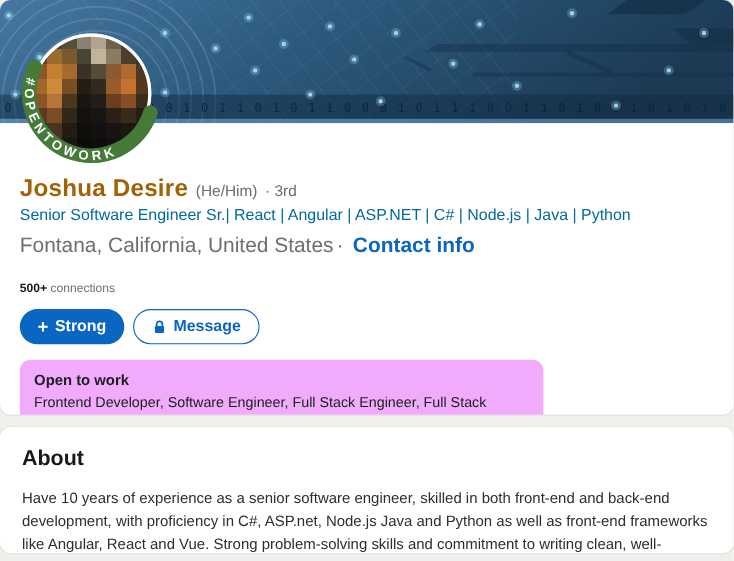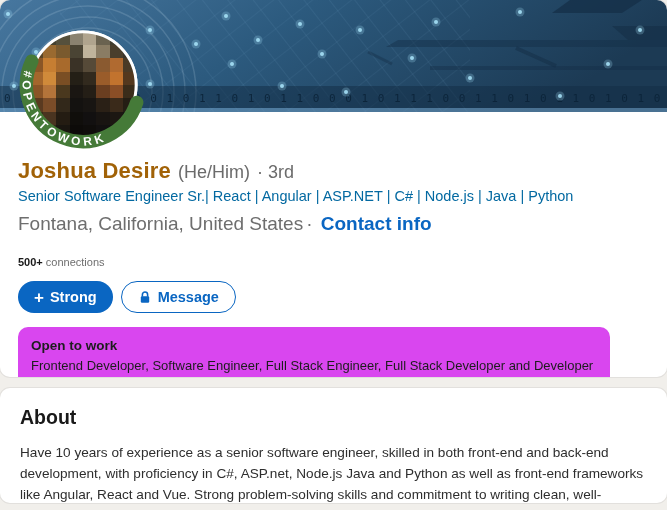--- a/index.html
+++ b/index.html
@@ -15,38 +15,38 @@
   .about-card{top:388px;height:115px;padding:18px 20px 0 20px;box-sizing:border-box;}
 
   .banner{position:absolute;top:0;left:0;width:667px;height:112px;}
   .banner svg{display:block;}
 
   .avatar{position:absolute;left:16px;top:18px;width:134px;height:134px;cursor:pointer;}
 
   .profile-info{position:absolute;left:18px;top:158px;right:18px;}
   .name-row{display:flex;align-items:baseline;gap:7px;}
   .name{font-size:22px;font-weight:700;color:#a16207;margin:0;letter-spacing:.2px;}
-  .pronouns,.degree{font-size:18px;color:#6b6b6b;}
+  .pronouns,.degree{font-size:14px;color:#6b6b6b;}
   .headline{margin-top:4px;font-size:14.5px;color:#0369a1;}
   .loc-row{margin-top:9px;font-size:19px;color:#6e6e6e;}
   .loc-sep{margin:0 3px;}
   .contact-info{color:#0a66c2;font-weight:700;cursor:pointer;}
   .connections{margin-top:21px;font-size:11px;color:#6e6e6e;}
   .connections b{color:#191919;font-weight:700;}
 
   .btn-row{margin-top:13px;display:flex;gap:8px;align-items:center;}
   .btn{height:32px;border-radius:18px;padding:0 16px;font-family:"Liberation Sans",sans-serif;
        font-size:14.5px;font-weight:700;display:inline-flex;align-items:center;gap:6px;
        cursor:pointer;background:#fff;border:none;box-sizing:border-box;}
   .btn-follow{background:#0a66c2;color:#fff;}
   .btn-follow .plus{font-size:17px;font-weight:700;line-height:1;}
   .btn-message{border:1.5px solid #0a66c2;color:#0a66c2;}
   .btn-more{border:1.5px solid #828282;color:#3c3c3c;}
 
-  .otw-box{margin-top:14px;width:592px;box-sizing:border-box;background:#d946ef;
+  .otw-box{margin-top:14px;width:476px;box-sizing:border-box;background:#f0abfc;
            border-radius:10px;padding:9px 13px;font-size:13px;line-height:1.45;color:#1d1d1d;}
   .otw-title{font-weight:700;font-size:13.5px;}
   .otw-roles{margin-top:1px;}
 
   .about-title{margin:0;font-size:19.5px;font-weight:700;color:#191919;}
   .about-text{margin:13px 0 0 0;font-size:13.6px;line-height:1.56;color:#2e2e2e;max-width:632px;}
 </style>
 </head>
 <body>
 

